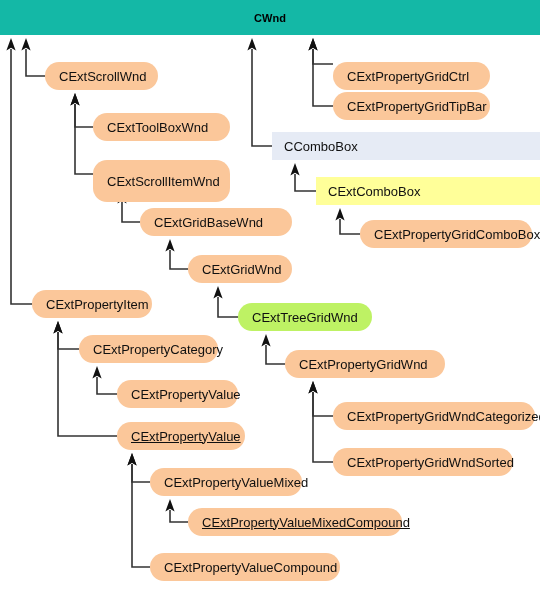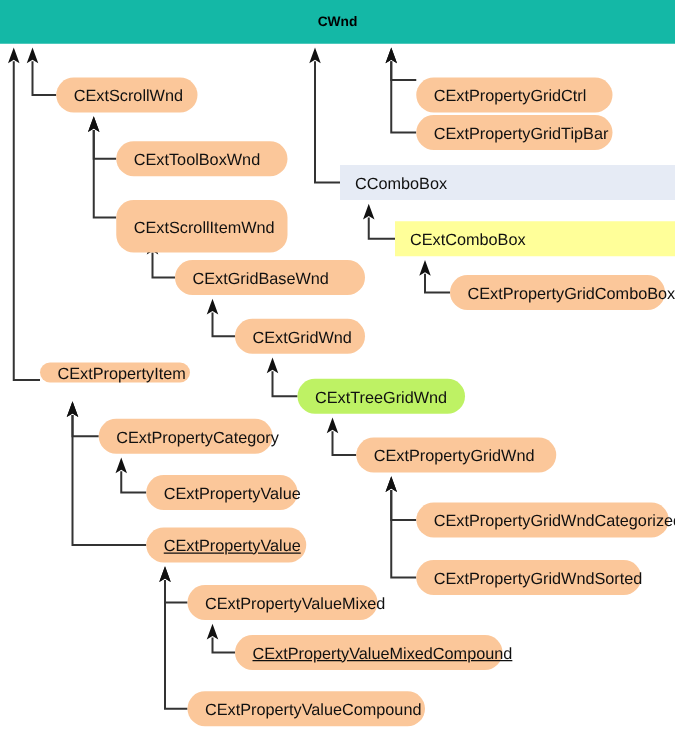--- a/index.html
+++ b/index.html
@@ -160,21 +160,21 @@
       </div>
       <div class="node bar grey" style="left: 272px; top: 132px; width: 268px; height: 28px;">
         <span class="node-label">CComboBox</span>
       </div>
       <div class="node bar yellow" style="left: 316px; top: 177px; width: 224px; height: 28px;">
         <span class="node-label">CExtComboBox</span>
       </div>
       <div class="node rounded" style="left: 360px; top: 220px; width: 172px; height: 28px;">
         <span class="node-label">CExtPropertyGridComboBoxBar</span>
       </div>
-      <div class="node rounded" style="left: 32px; top: 290px; width: 120px; height: 16px;">
+      <div class="node rounded" style="left: 32px; top: 290px; width: 120px; height: 28px;">
         <span class="node-label">CExtPropertyItem</span>
       </div>
       <div class="node rounded" style="left: 79px; top: 335px; width: 139px; height: 28px;">
         <span class="node-label">CExtPropertyCategory</span>
       </div>
       <div class="node rounded" style="left: 117px; top: 380px; width: 121px; height: 28px;">
         <span class="node-label">CExtPropertyValue</span>
       </div>
       <div class="node rounded" style="left: 117px; top: 422px; width: 128px; height: 28px; text-decoration: underline;">
         <span class="node-label">CExtPropertyValue</span>

